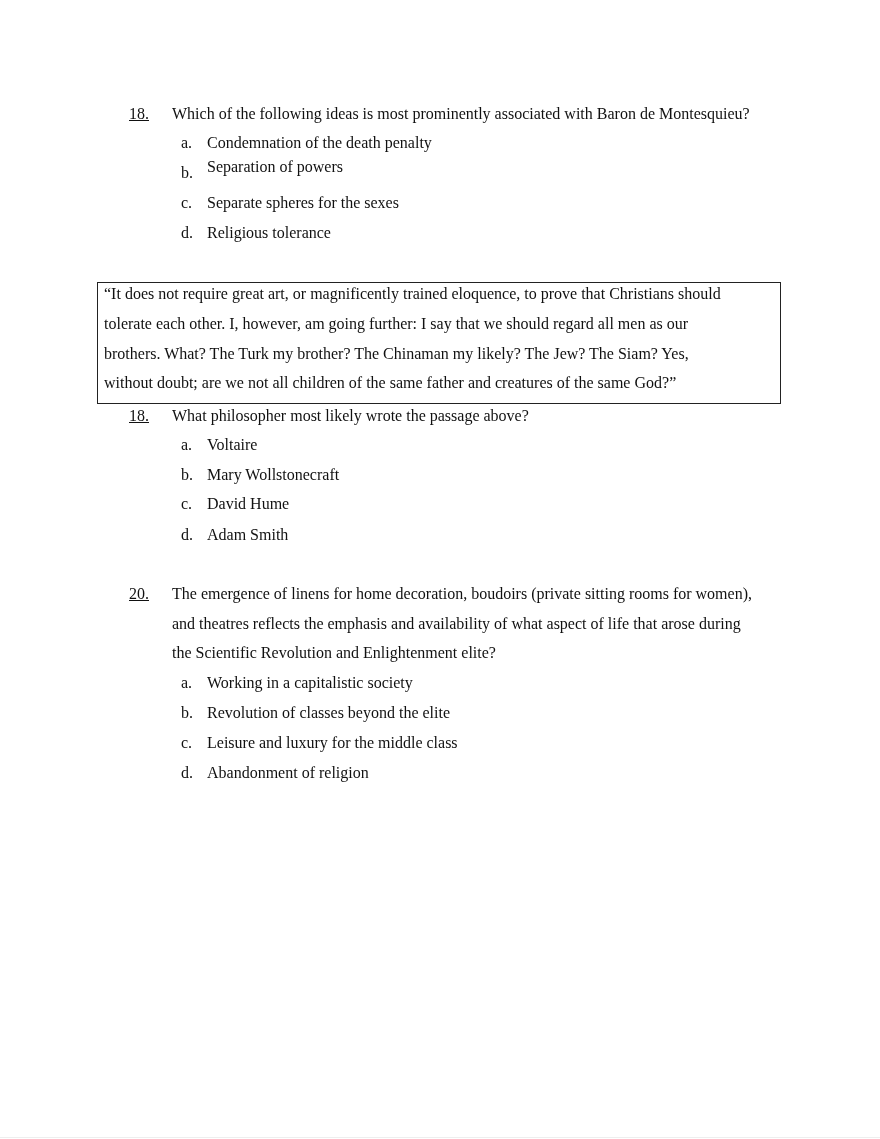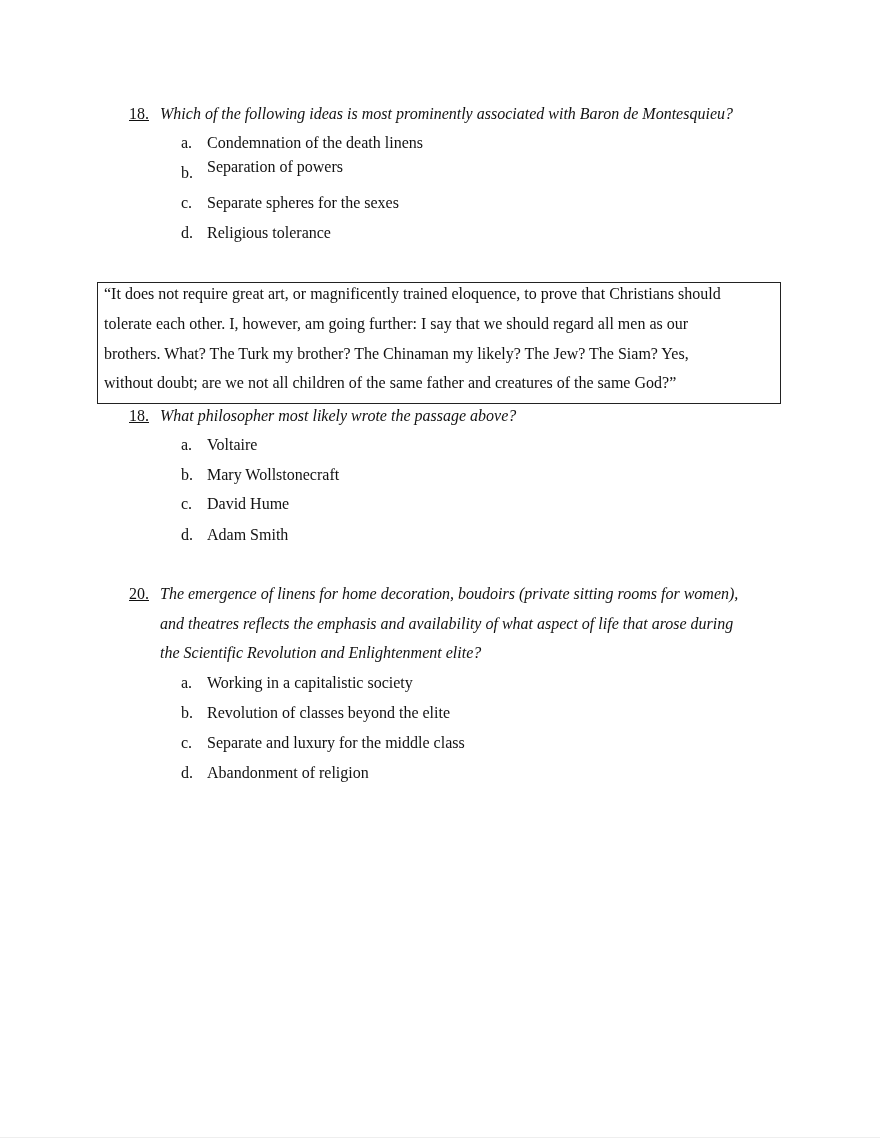--- a/index.html
+++ b/index.html
@@ -1,35 +1,35 @@
 <!DOCTYPE html>
 <html><head>
 <meta charset="utf-8">
 <style>
   html, body { margin: 0; padding: 0; background: #ffffff; }
   body { width: 880px; height: 1139px; position: relative; overflow: hidden;
          font-family: "Liberation Serif", serif; color: #111; font-size: 16px; }
   .qline { position: absolute; white-space: nowrap; line-height: 20px; }
   .qnum { position: absolute; left: 129px; text-decoration: underline; }
-  .qtext { position: absolute; left: 160px; font-style: italic; }
+  .qtext { position: absolute; left: 172px; }
   .opt-letter { position: absolute; left: 181px; }
   .opt-text { position: absolute; left: 207px; }
   .quote-box { position: absolute; left: 97px; top: 282px; width: 684px; height: 122px;
                border: 1.3px solid #222; box-sizing: border-box; }
   .quote-line { position: absolute; left: 104px; white-space: nowrap; line-height: 20px; }
   .bottom-rule { position: absolute; left: 0; top: 1137px; width: 880px; height: 1px; background: #eeeeee; }
 </style>
 </head>
 <body>
 
 <div>
   <span class="qline qnum" style="top:104px">18.</span>
   <span class="qline qtext" style="top:104px">Which of the following ideas is most prominently associated with Baron de Montesquieu?</span>
   <span class="qline opt-letter" style="top:133px">a.</span>
-  <span class="qline opt-text" style="top:133px">Condemnation of the death linens</span>
+  <span class="qline opt-text" style="top:133px">Condemnation of the death penalty</span>
   <span class="qline opt-letter" style="top:163px">b.</span>
   <span class="qline opt-text" style="top:157px">Separation of powers</span>
   <span class="qline opt-letter" style="top:193px">c.</span>
   <span class="qline opt-text" style="top:193px">Separate spheres for the sexes</span>
   <span class="qline opt-letter" style="top:223px">d.</span>
   <span class="qline opt-text" style="top:223px">Religious tolerance</span>
 </div>
 
 <div class="quote-box"></div>
 <span class="quote-line" style="top:284px">“It does not require great art, or magnificently trained eloquence, to prove that Christians should</span>
@@ -53,18 +53,18 @@
 <div>
   <span class="qline qnum" style="top:584px">20.</span>
   <span class="qline qtext" style="top:584px">The emergence of linens for home decoration, boudoirs (private sitting rooms for women),</span>
   <span class="qline qtext" style="top:614px">and theatres reflects the emphasis and availability of what aspect of life that arose during</span>
   <span class="qline qtext" style="top:643px">the Scientific Revolution and Enlightenment elite?</span>
   <span class="qline opt-letter" style="top:673px">a.</span>
   <span class="qline opt-text" style="top:673px">Working in a capitalistic society</span>
   <span class="qline opt-letter" style="top:703px">b.</span>
   <span class="qline opt-text" style="top:703px">Revolution of classes beyond the elite</span>
   <span class="qline opt-letter" style="top:733px">c.</span>
-  <span class="qline opt-text" style="top:733px">Separate and luxury for the middle class</span>
+  <span class="qline opt-text" style="top:733px">Leisure and luxury for the middle class</span>
   <span class="qline opt-letter" style="top:763px">d.</span>
   <span class="qline opt-text" style="top:763px">Abandonment of religion</span>
 </div>
 
 <div class="bottom-rule"></div>
 
 </body></html>

